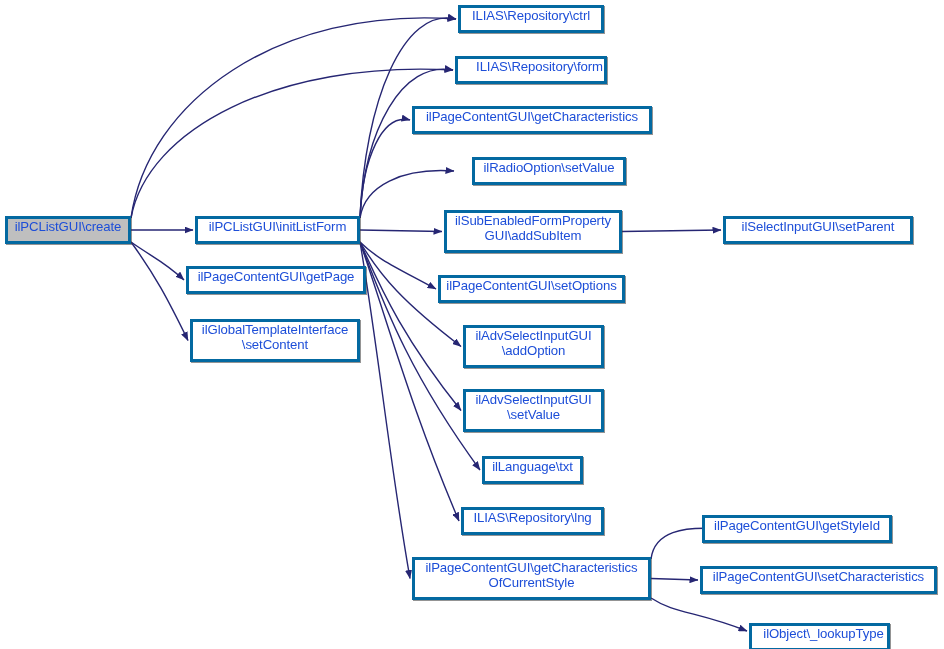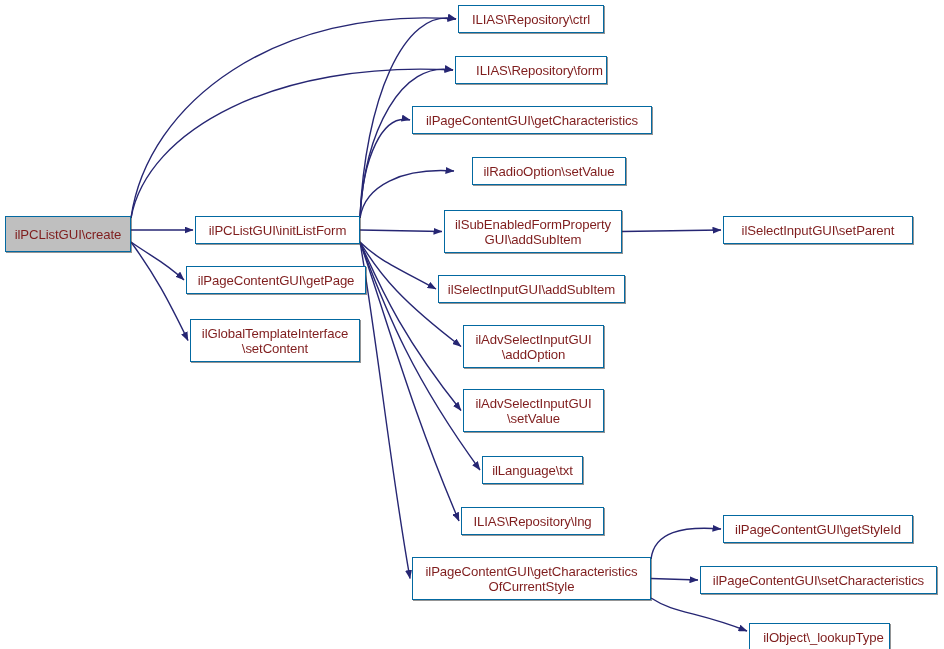--- a/index.html
+++ b/index.html
@@ -20,27 +20,26 @@
     position: absolute;
     left: 0;
     top: 0;
     width: 944px;
     height: 649px;
     pointer-events: none;
   }
   .node {
     position: absolute;
     box-sizing: border-box;
-    border: 1px solid #0369a1;
+    border: 3px solid #0369a1;
     background: #ffffff;
-    color: #7f1d1d;
+    color: #1d4ed8;
     font-size: 13.2px;
     line-height: 15px;
     display: flex;
-    align-items: center;
     justify-content: center;
     text-align: center;
     white-space: pre-line;
     letter-spacing: -0.1px;
     box-shadow: 1px 1px 0 0 rgba(60,60,60,0.55);
   }
   .node.highlight {
     background: #bfbfbf;
   }
   .node .label {
@@ -78,39 +77,39 @@
         <path d="M360,242 C390,329.3 411.78,410.42 459,521" marker-end="url(#arrowhead)"></path>
         <path d="M360,242 C378,346.55 389,458.5 410,578.5" marker-end="url(#arrowhead)"></path>
         <path d="M622,231.5 L721,230" marker-end="url(#arrowhead)"></path>
         <path d="M651,559 C654.5,531.775 682.5,526.03 721,529" marker-end="url(#arrowhead)"></path>
         <path d="M651,578.5 L698,580" marker-end="url(#arrowhead)"></path>
         <path d="M651,598 C675,613.75 696.12,611.05 747,631" marker-end="url(#arrowhead)"></path>
       </g>
   </svg>
 
   <div id="node-layer">
-      <div class="node highlight" style="left: 5px; top: 216px; width: 126px; height: 36px;"><span class="label">ilPCListGUI\create</span></div>
+      <div class="node highlight" style="left: 5px; top: 216px; width: 126px; height: 28px;"><span class="label">ilPCListGUI\create</span></div>
       <div class="node" style="left: 195px; top: 216px; width: 165px; height: 28px;"><span class="label">ilPCListGUI\initListForm</span></div>
       <div class="node" style="left: 186px; top: 266px; width: 180px; height: 28px;"><span class="label">ilPageContentGUI\getPage</span></div>
       <div class="node" style="left: 190px; top: 319px; width: 170px; height: 43px;"><span class="label">ilGlobalTemplateInterface
 \setContent</span></div>
       <div class="node" style="left: 458px; top: 5px; width: 146px; height: 28px;"><span class="label">ILIAS\Repository\ctrl</span></div>
       <div class="node" style="left: 455px; top: 56px; width: 152px; height: 28px; padding-left: 17px;"><span class="label">ILIAS\Repository\form</span></div>
       <div class="node" style="left: 412px; top: 106px; width: 240px; height: 28px;"><span class="label">ilPageContentGUI\getCharacteristics</span></div>
       <div class="node" style="left: 456px; top: 157px; width: 154px; height: 28px; margin-left: 16px;"><span class="label">ilRadioOption\setValue</span></div>
       <div class="node" style="left: 444px; top: 210px; width: 178px; height: 43px;"><span class="label">ilSubEnabledFormProperty
 GUI\addSubItem</span></div>
-      <div class="node" style="left: 438px; top: 275px; width: 187px; height: 28px;"><span class="label">ilSelectInputGUI\addSubItem</span></div>
+      <div class="node" style="left: 438px; top: 275px; width: 187px; height: 28px;"><span class="label">ilPageContentGUI\setOptions</span></div>
       <div class="node" style="left: 463px; top: 325px; width: 141px; height: 43px;"><span class="label">ilAdvSelectInputGUI
 \addOption</span></div>
       <div class="node" style="left: 463px; top: 389px; width: 141px; height: 43px;"><span class="label">ilAdvSelectInputGUI
 \setValue</span></div>
       <div class="node" style="left: 482px; top: 456px; width: 101px; height: 28px;"><span class="label">ilLanguage\txt</span></div>
       <div class="node" style="left: 461px; top: 507px; width: 143px; height: 28px;"><span class="label">ILIAS\Repository\lng</span></div>
       <div class="node" style="left: 412px; top: 557px; width: 239px; height: 43px;"><span class="label">ilPageContentGUI\getCharacteristics
 OfCurrentStyle</span></div>
       <div class="node" style="left: 723px; top: 216px; width: 190px; height: 28px;"><span class="label">ilSelectInputGUI\setParent</span></div>
-      <div class="node" style="left: 723px; top: 515px; width: 190px; height: 28px;"><span class="label">ilPageContentGUI\getStyleId</span></div>
+      <div class="node" style="left: 702px; top: 515px; width: 190px; height: 28px;"><span class="label">ilPageContentGUI\getStyleId</span></div>
       <div class="node" style="left: 700px; top: 566px; width: 237px; height: 28px;"><span class="label">ilPageContentGUI\setCharacteristics</span></div>
       <div class="node" style="left: 749px; top: 623px; width: 141px; height: 28px; padding-left: 8px;"><span class="label">ilObject\_lookupType</span></div>
     </div>
 
 </div>
 
 </body></html>

